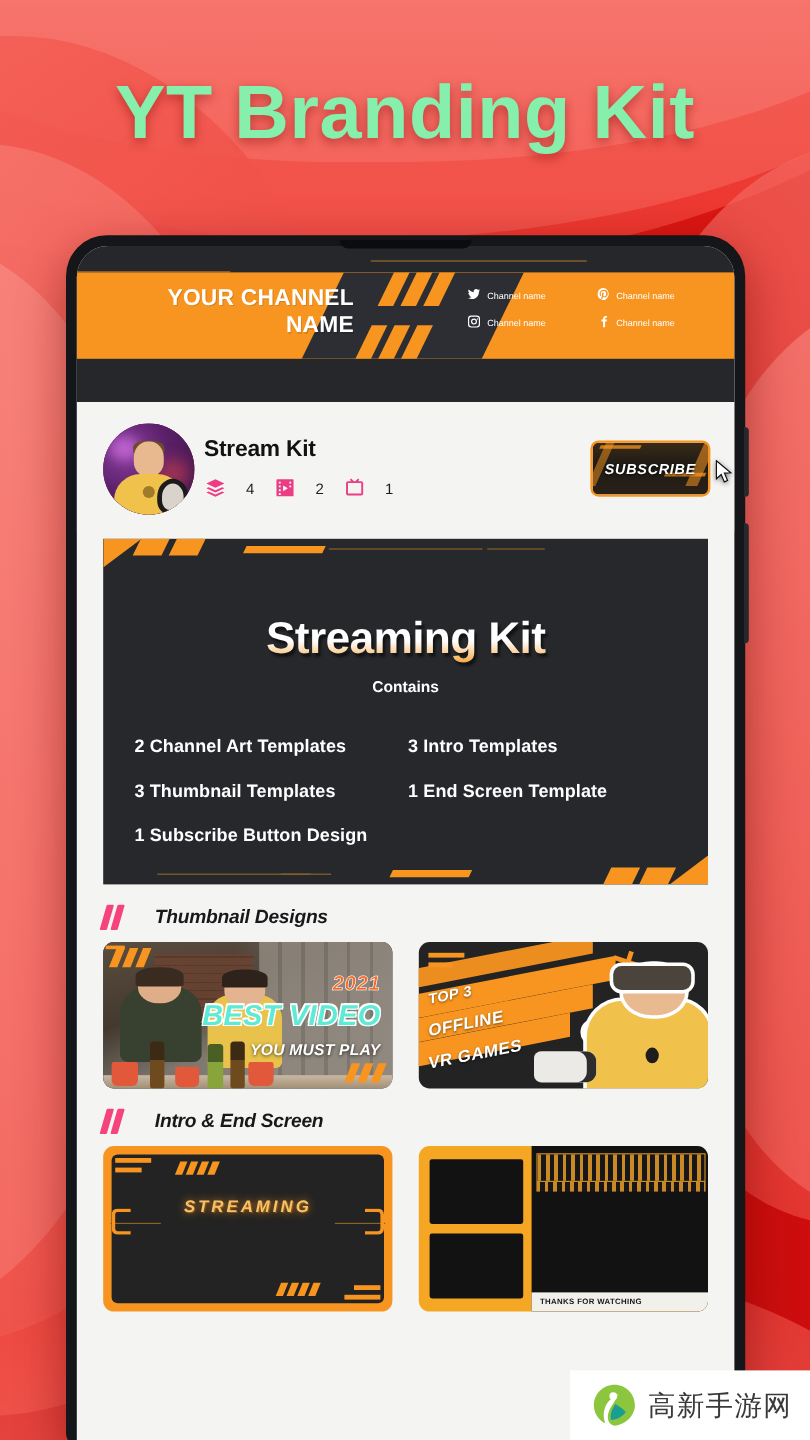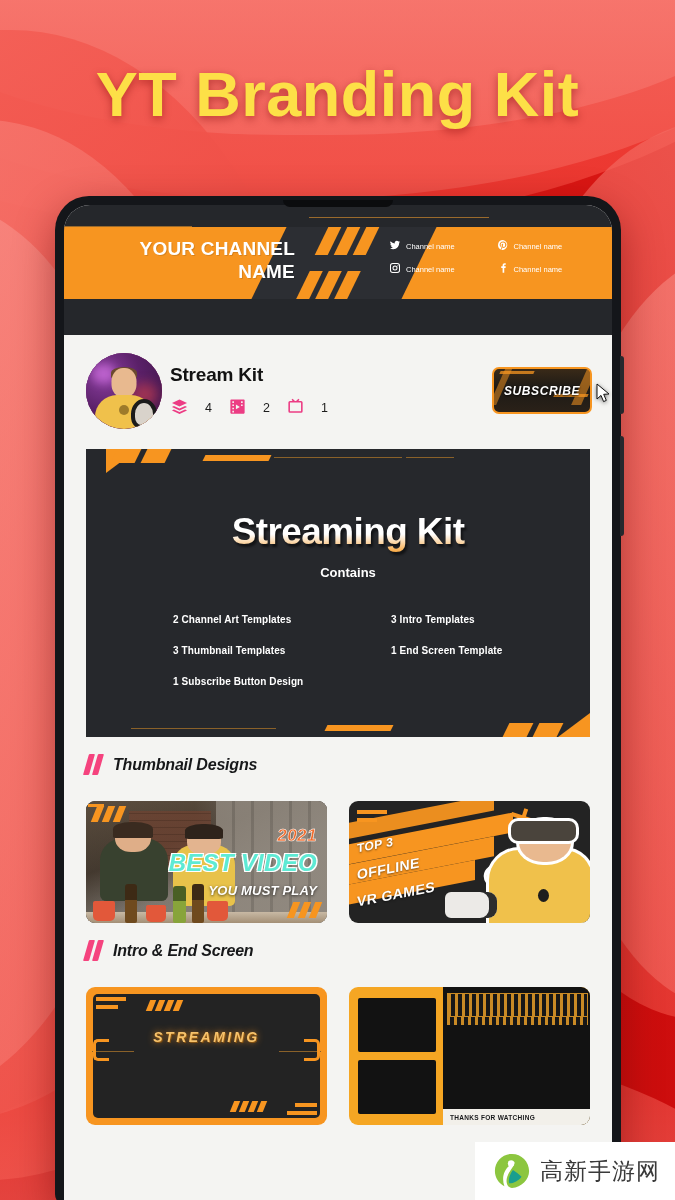--- a/index.html
+++ b/index.html
@@ -38,21 +38,21 @@
   .w8 { width:420px; height:760px; right:-300px; top:250px;
         background:linear-gradient(240deg,#fba59d,#f4665d); opacity:.55;
         border-radius:45% 48% 50% 42%; }
   .w-bottom { width:900px; height:420px; left:-120px; bottom:-260px;
         background:linear-gradient(0deg,#fa958c,#ef4a42); opacity:.6;
         border-radius:55% 50% 0 0; }
 
   
   .hero-title {
     position:absolute; left:0; right:0; top:58px;
-    text-align:center; color:#fde047; z-index:5;
+    text-align:center; color:#86efac; z-index:5;
     font-size:63px; font-weight:700; letter-spacing:.5px;
     text-shadow:0 3px 9px rgba(120,0,0,.45);
   }
 
   
   .phone {
     position:absolute; left:55px; top:196px; width:566px; height:1010px;
     background:#14161a; border-radius:34px 34px 12px 12px; z-index:6;
     box-shadow:0 14px 40px rgba(90,0,0,.45);
     padding:9px 9px 0 9px;
@@ -140,21 +140,21 @@
   .ss3 { left:6px; top:2px; width:34px; height:3px; transform:skewX(-24deg); }
   .ss4 { left:60px; top:25px; width:34px; height:3px; transform:skewX(-24deg); }
   .sub-label { position:relative; font-size:12px; font-weight:700; font-style:italic;
                color:#fff; letter-spacing:.6px; text-shadow:0 1px 2px rgba(0,0,0,.8); }
   .cursor { position:absolute; right:16px; top:48px; width:0; height:0;
             filter:drop-shadow(0 1px 2px rgba(0,0,0,.5)); }
   .cursor svg { width:16px; height:20px; }
 
   
   .kit-card { position:relative; margin:6px 22px 0 22px; height:288px;
-              background:#26282c; overflow:hidden;padding-left:20px; }
+              background:#26282c; overflow:hidden; }
   .kc-tl-tri { left:0; top:0; width:32px; height:24px;
                clip-path:polygon(0 0,100% 0,0 100%); background:#f79520; }
   .kc-s { position:absolute; background:#f79520; transform:skewX(-26deg); }
   .kt1 { left:28px; top:0; width:24px; height:14px; }
   .kt2 { left:58px; top:0; width:24px; height:14px; }
   .kt-thin { position:absolute; left:118px; top:6px; width:66px; height:6px;
              background:#f79520; transform:skewX(-26deg); }
   .kt-line { position:absolute; left:188px; top:8px; width:128px; height:1px;
              background:#8a6129; }
   .kt-line2 { position:absolute; left:320px; top:8px; width:48px; height:1px;
@@ -176,26 +176,26 @@
   .kit-title { text-align:center; margin-top:38px; font-size:37px; font-weight:700;
     background:linear-gradient(180deg,#ffffff 55%,#f7a43a 100%);
     -webkit-background-clip:text; background-clip:text; color:transparent;
     letter-spacing:-.6px;
     filter:drop-shadow(2px 3px 1px rgba(0,0,0,.55)); }
   .kit-contains { text-align:center; margin-top:12px; color:#fff;
                   font-size:13px; font-weight:700; }
   .kit-list { margin-top:34px; padding:0 26px;
               display:grid; grid-template-columns:1fr 1fr;
               column-gap:4px; row-gap:20px; align-content:start; }
-  .kit-item { color:#fff; font-size:10px; font-weight:700; letter-spacing:.1px;margin-left:41px; }
+  .kit-item { color:#fff; font-size:15px; font-weight:700; letter-spacing:.1px; }
   .kit-col-r { grid-column:2; }
 
   
-  .section-head { display:flex; align-items:center; gap:12px;
-                  padding:17px 22px 26px 22px; }
+  .section-head { display:flex; align-items:center; gap:28px;
+                  padding:17px 22px 10px 22px; }
   .sh-slash { display:flex; gap:3px; }
   .sh-slash i { display:block; width:6px; height:21px; background:#f5437e;
                 transform:skewX(-16deg); border-radius:1px; }
   .sh-text { font-size:16px; font-weight:700; font-style:italic;
              color:#17181a; letter-spacing:-.2px; }
 
   .grid2 { display:grid; grid-template-columns:1fr 1fr; gap:22px;
            padding:0 22px; }
 
   

